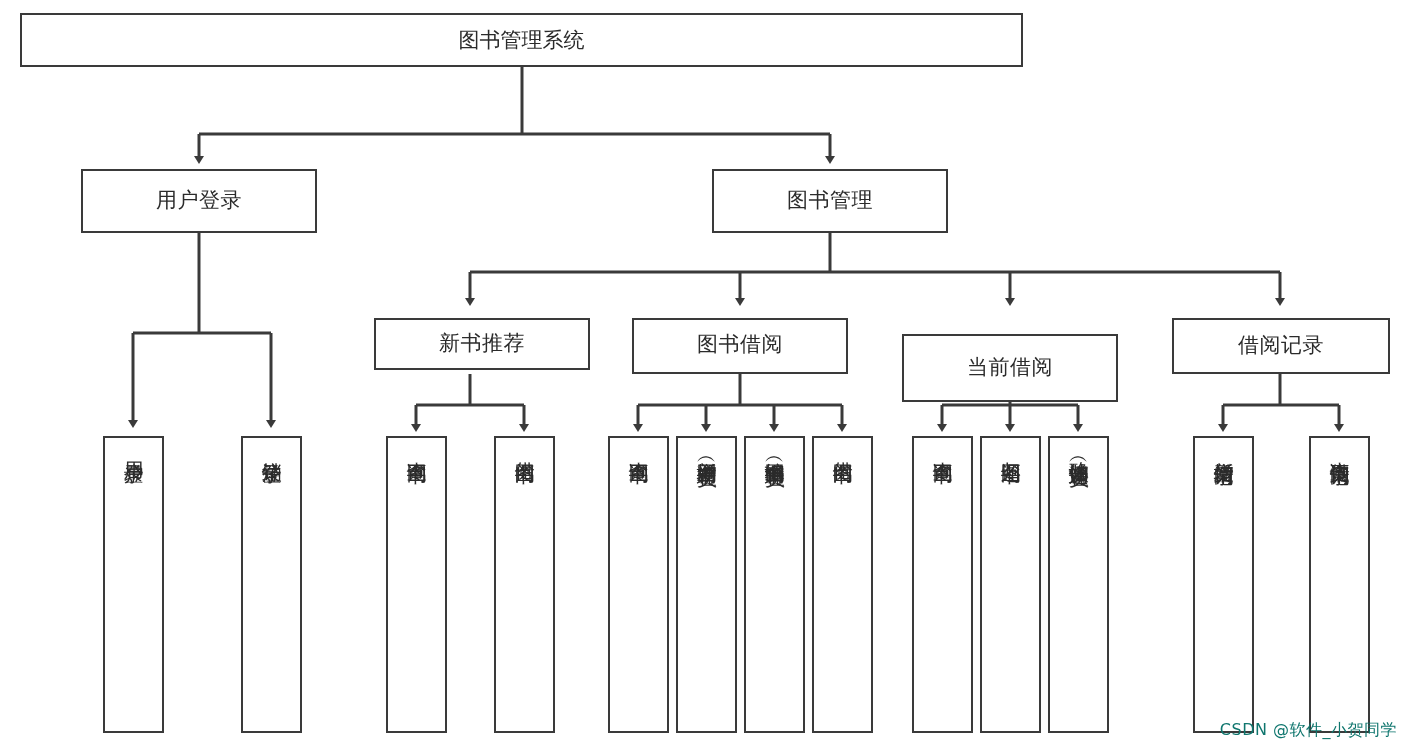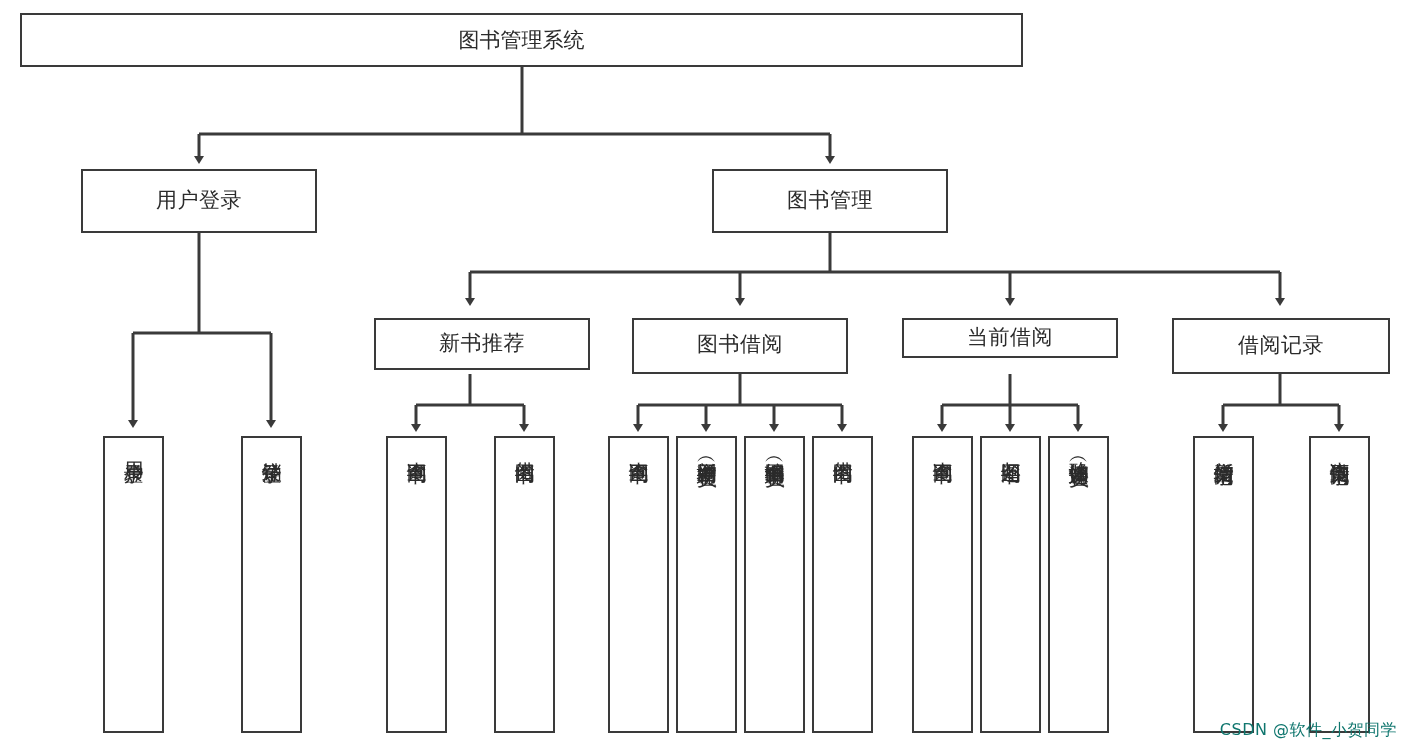--- a/index.html
+++ b/index.html
@@ -132,21 +132,21 @@
   <div class="node node-h" style="left:712px; top:169px; width:236px; height:64px;">
     <span>图书管理</span>
   </div>
 
   <div class="node node-h" style="left:374px; top:318px; width:216px; height:52px;">
     <span>新书推荐</span>
   </div>
   <div class="node node-h" style="left:632px; top:318px; width:216px; height:56px;font-family:Liberation Mono, monospace;">
     <span>图书借阅</span>
   </div>
-  <div class="node node-h" style="left:902px; top:318px; width:216px; height:40px;">
+  <div class="node node-h" style="left:902px; top:334px; width:216px; height:68px;">
     <span>当前借阅</span>
   </div>
   <div class="node node-h" style="left:1172px; top:318px; width:218px; height:56px;">
     <span>借阅记录</span>
   </div>
 
   <div class="node node-leaf" style="left:103px; top:436px; width:61px; height:297px;">
     <span class="vtext">用户登录</span>
   </div>
   <div class="node node-leaf" style="left:241px; top:436px; width:61px; height:297px;">

